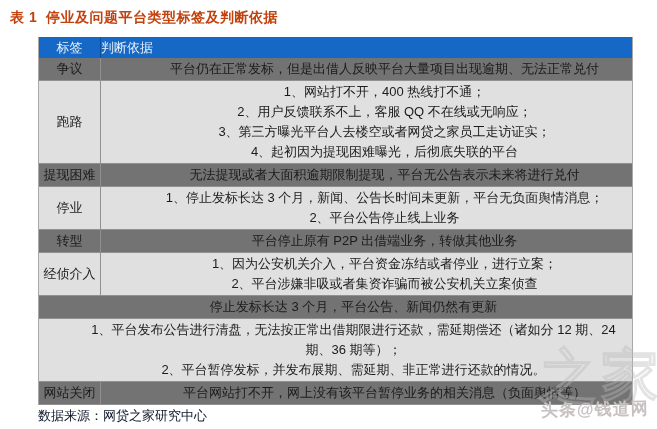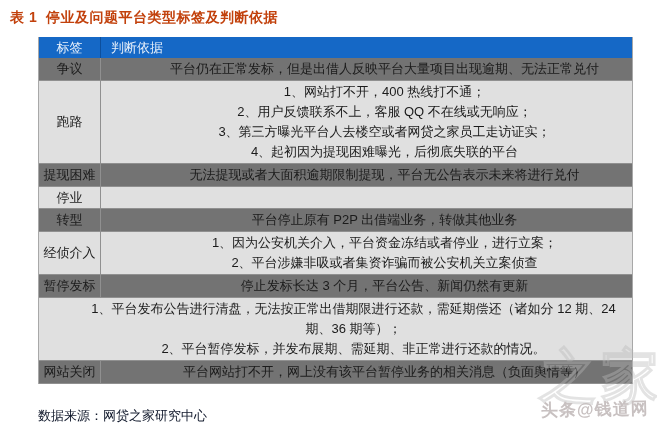--- a/index.html
+++ b/index.html
@@ -28,21 +28,20 @@
     border-right:1px solid #a8a8a8;
     font-size:13px;
     color:#1b1b1b;
   }
   .thead {
     display:flex;
     background:#1568c6;
     color:#e9f1fb;
     height:21px;
     align-items:center;
-    gap:10px;
   }
   .th-label {
     width:62px;
     text-align:center;
     border-right:1px solid #0d4f9c;
     line-height:21px;
   }
   .th-criteria {
     flex:1;
     text-align:left;
@@ -132,39 +131,42 @@
 
     <div class="tr even">
       <div class="td-label">提现困难</div>
       <div class="td-criteria">
         <div class="crit-line">无法提现或者大面积逾期限制提现，平台无公告表示未来将进行兑付</div>
       </div>
     </div>
 
     <div class="tr odd">
       <div class="td-label">停业</div>
+      <div class="td-criteria">
+        <div class="crit-line">1、停止发标长达 3 个月，新闻、公告长时间未更新，平台无负面舆情消息；</div>
+        <div class="crit-line">2、平台公告停止线上业务</div>
+      </div>
     </div>
 
     <div class="tr even">
       <div class="td-label">转型</div>
       <div class="td-criteria">
         <div class="crit-line">平台停止原有 P2P 出借端业务，转做其他业务</div>
       </div>
     </div>
 
     <div class="tr odd">
       <div class="td-label">经侦介入</div>
       <div class="td-criteria">
         <div class="crit-line">1、因为公安机关介入，平台资金冻结或者停业，进行立案；</div>
         <div class="crit-line">2、平台涉嫌非吸或者集资诈骗而被公安机关立案侦查</div>
       </div>
     </div>
 
     <div class="tr even">
-      <div class="td-label">暂停发标</div>
       <div class="td-criteria">
         <div class="crit-line">停止发标长达 3 个月，平台公告、新闻仍然有更新</div>
       </div>
     </div>
 
     <div class="tr odd">
       <div class="td-criteria">
         <div class="crit-line">1、平台发布公告进行清盘，无法按正常出借期限进行还款，需延期偿还（诸如分 12 期、24 期、36 期等）；</div>
         <div class="crit-line">2、平台暂停发标，并发布展期、需延期、非正常进行还款的情况。</div>
       </div>

